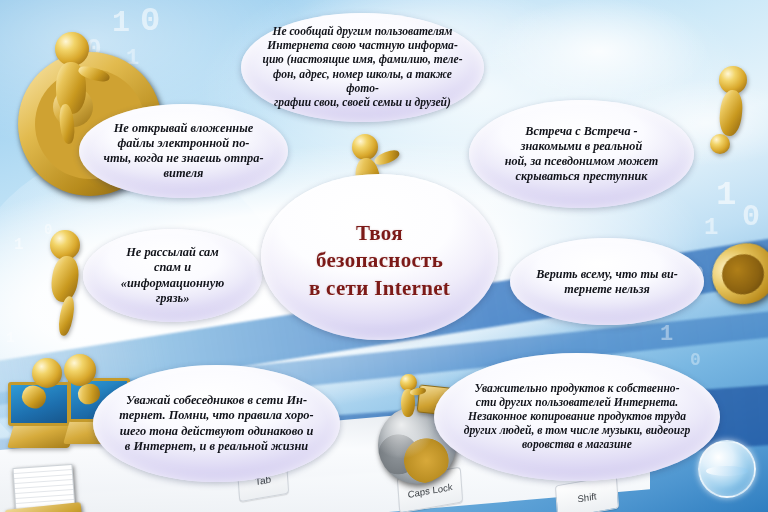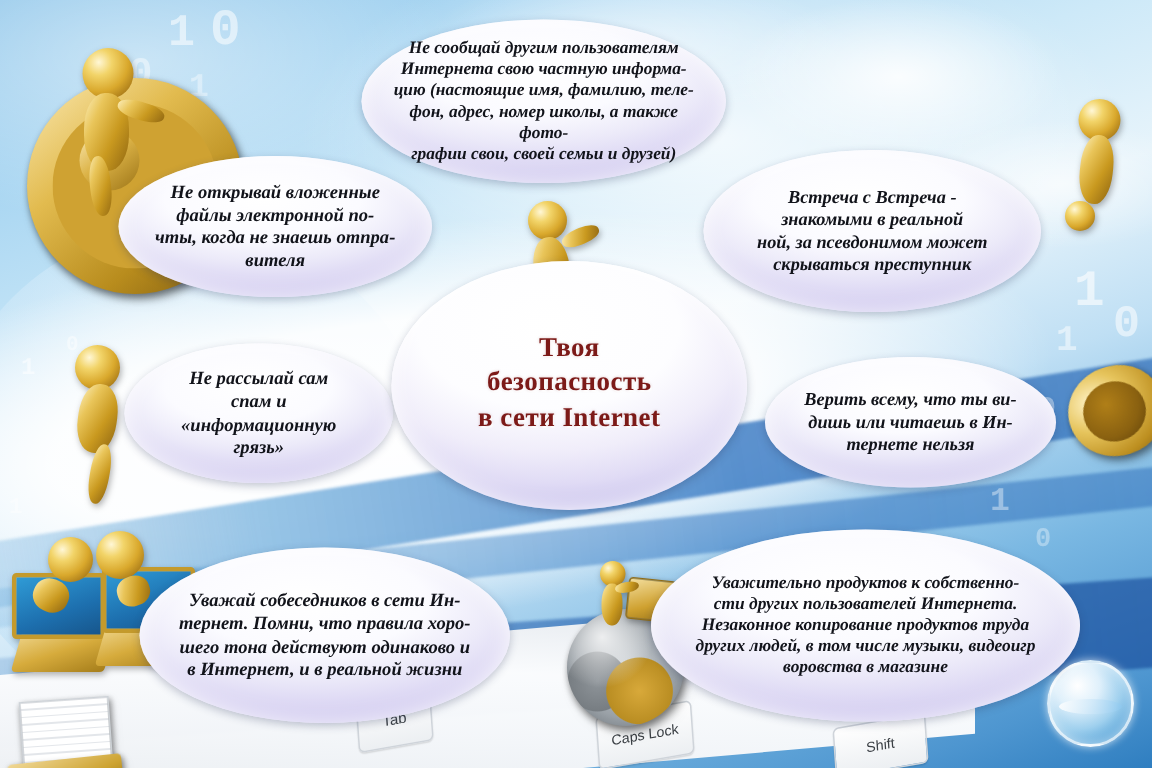--- a/index.html
+++ b/index.html
@@ -169,21 +169,21 @@
   .b-left1{left:79px;top:104px;width:209px;height:94px;font-size:12.4px;}
   .b-right1{left:469px;top:100px;width:225px;height:108px;font-size:12.2px;}
   .b-left2{left:83px;top:229px;width:179px;height:93px;font-size:12.4px;}
   .b-right2{left:510px;top:238px;width:194px;height:87px;font-size:12.2px;}
   .b-center{
     left:261px;top:174px;width:237px;height:166px;
     background:
       radial-gradient(ellipse 80% 72% at 44% 26%, #ffffff 0%, #fdfdff 46%, #f0edfa 70%, #e0dbf5 88%, #cfc9ef 100%);
     color:#7c1a18;
     font-style:normal;
-    font-size:18px;
+    font-size:21px;
     line-height:1.3;
     letter-spacing:.3px;
     text-shadow:1px 1px 1px rgba(255,255,255,.9), 0 0 2px rgba(120,20,18,.25);
     padding-top:46px;
     align-items:flex-start;
     z-index:6;
   }
   .b-bottomleft{left:93px;top:365px;width:247px;height:117px;font-size:12.4px;}
   .b-bottomright{left:434px;top:353px;width:286px;height:128px;font-size:11.6px;}
   .bubble-text{width:100%;}
@@ -313,21 +313,20 @@
       <span>Не рассылай сам</span>
       <span>спам и</span>
       <span>«информационную</span>
       <span>грязь»</span>
     </div>
   </div>
 
   <div class="bubble b-right2">
     <div class="bubble-text">
       <span>Верить всему, что ты ви-</span>
-      <span>дишь или читаешь  в Ин-</span>
       <span>тернете нельзя</span>
     </div>
   </div>
 
   <div class="bubble b-center">
     <div class="bubble-text">
       <span>Твоя</span>
       <span>безопасность</span>
       <span>в сети Internet</span>
     </div>

